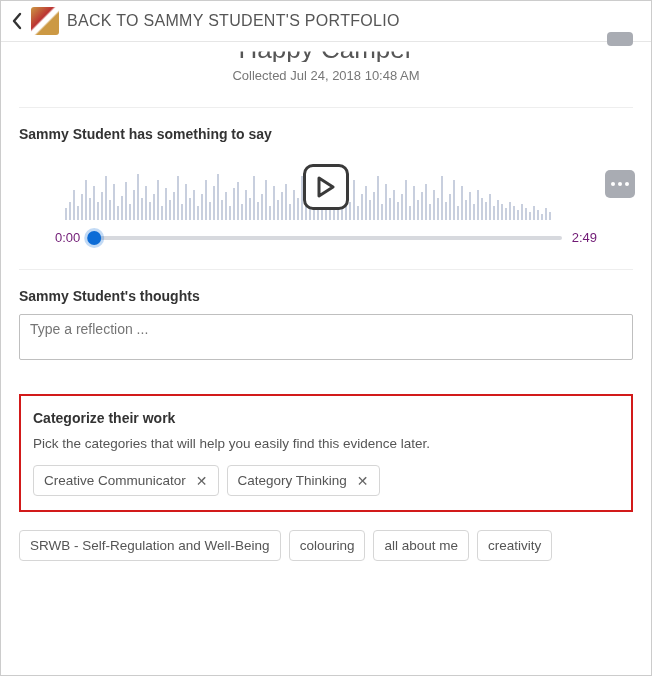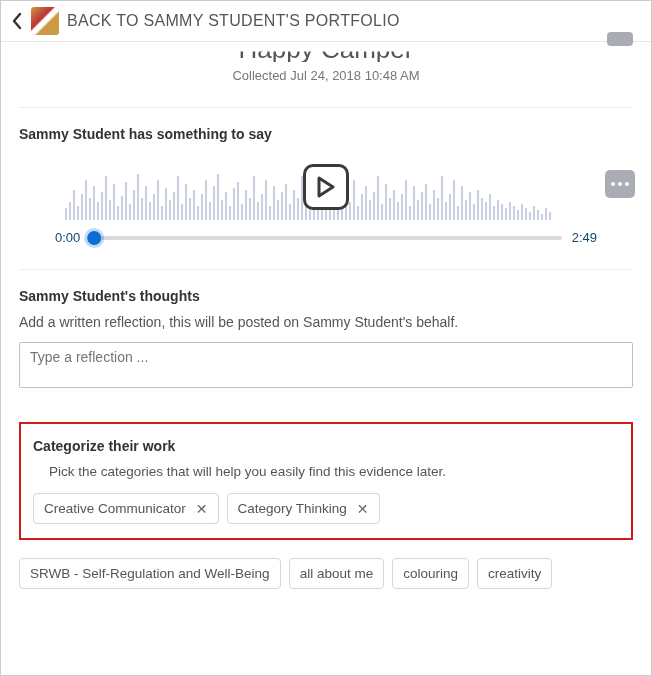--- a/index.html
+++ b/index.html
@@ -57,32 +57,32 @@
     .more-btn i { width: 4px; height: 4px; background: #fff; border-radius: 50%; }
     .timeline { display: flex; align-items: center; gap: 10px; margin: 10px 36px 0 36px; }
     .timeline .track {
       flex: 1; height: 4px; background: #d7d9de; border-radius: 2px; position: relative;
     }
     .timeline .knob {
       position: absolute; left: 0; top: 50%; transform: translate(-20%,-50%);
       width: 14px; height: 14px; border-radius: 50%; background: #0d6cd6;
       box-shadow: 0 0 0 3px rgba(13,108,214,.25);
     }
-    .time-label { font-size: 13px; color: #0c4a6e; }
+    .time-label { font-size: 13px; color: #701a75; }
     .reflect-desc { font-size: 14px; color: #555; margin: 10px 0 12px; }
     .reflect-input {
       width: 100%; min-height: 32px; padding: 6px 10px;
       border: 1px solid #bfbfbf; border-radius: 2px;
       font-size: 14px; color: #666; resize: none;
       font-family: inherit;
     }
     .highlight-box {
       border: 2px solid #d21a1a; padding: 14px 12px; margin: 30px 0 18px;
     }
-    .cat-desc { font-size: 13.5px; color: #555; margin: 8px 16px 14px; }
+    .cat-desc { font-size: 13.5px; color: #555; margin: 8px 0 14px; }
     .chip-row { display: flex; flex-wrap: wrap; gap: 8px; align-items: center; }
     .add-cat {
       color: #0d6cd6; font-size: 13.5px; font-weight: 600;
       display: inline-flex; align-items: center; gap: 5px; cursor: pointer;
       padding: 6px 4px;
     }
     .chip {
       border: 1px solid #d6d6d6; border-radius: 4px; padding: 7px 10px;
       font-size: 13.5px; color: #555; display: inline-flex; align-items: center; gap: 10px;
     }
@@ -253,37 +253,36 @@
     <span class="time-label">0:00</span>
     <div class="track">
         <div class="knob"></div>
       </div>
     <span class="time-label">2:49</span>
   </div>
 
   <hr class="divider">
 
   <div class="section-heading">Sammy Student's thoughts</div>
-  <div class="reflect-desc">Add a written reflection, this will be posted on Sammy Student's behalf.</div>
   <textarea class="reflect-input" placeholder="Type a reflection ..." style=""></textarea>
 
   <div class="highlight-box">
     <div class="section-heading">Categorize their work</div>
     <div class="cat-desc">Pick the categories that will help you easily find this evidence later.</div>
     <div class="chip-row" id="teacher-chips">
     <span class="chip">
           <span>Creative Communicator</span>
           <span class="x">✕</span>
         </span>
         <span class="chip">
           <span>Category Thinking</span>
           <span class="x">✕</span>
         </span>
       </div>
   </div>
 
   <div class="chip-row" id="student-chips">
       <span class="chip">SRWB - Self-Regulation and Well-Being</span>
+      <span class="chip">colouring</span>
       <span class="chip">all about me</span>
-      <span class="chip">colouring</span>
       <span class="chip">creativity</span>
     </div>
 </div>
 
 </body></html>

